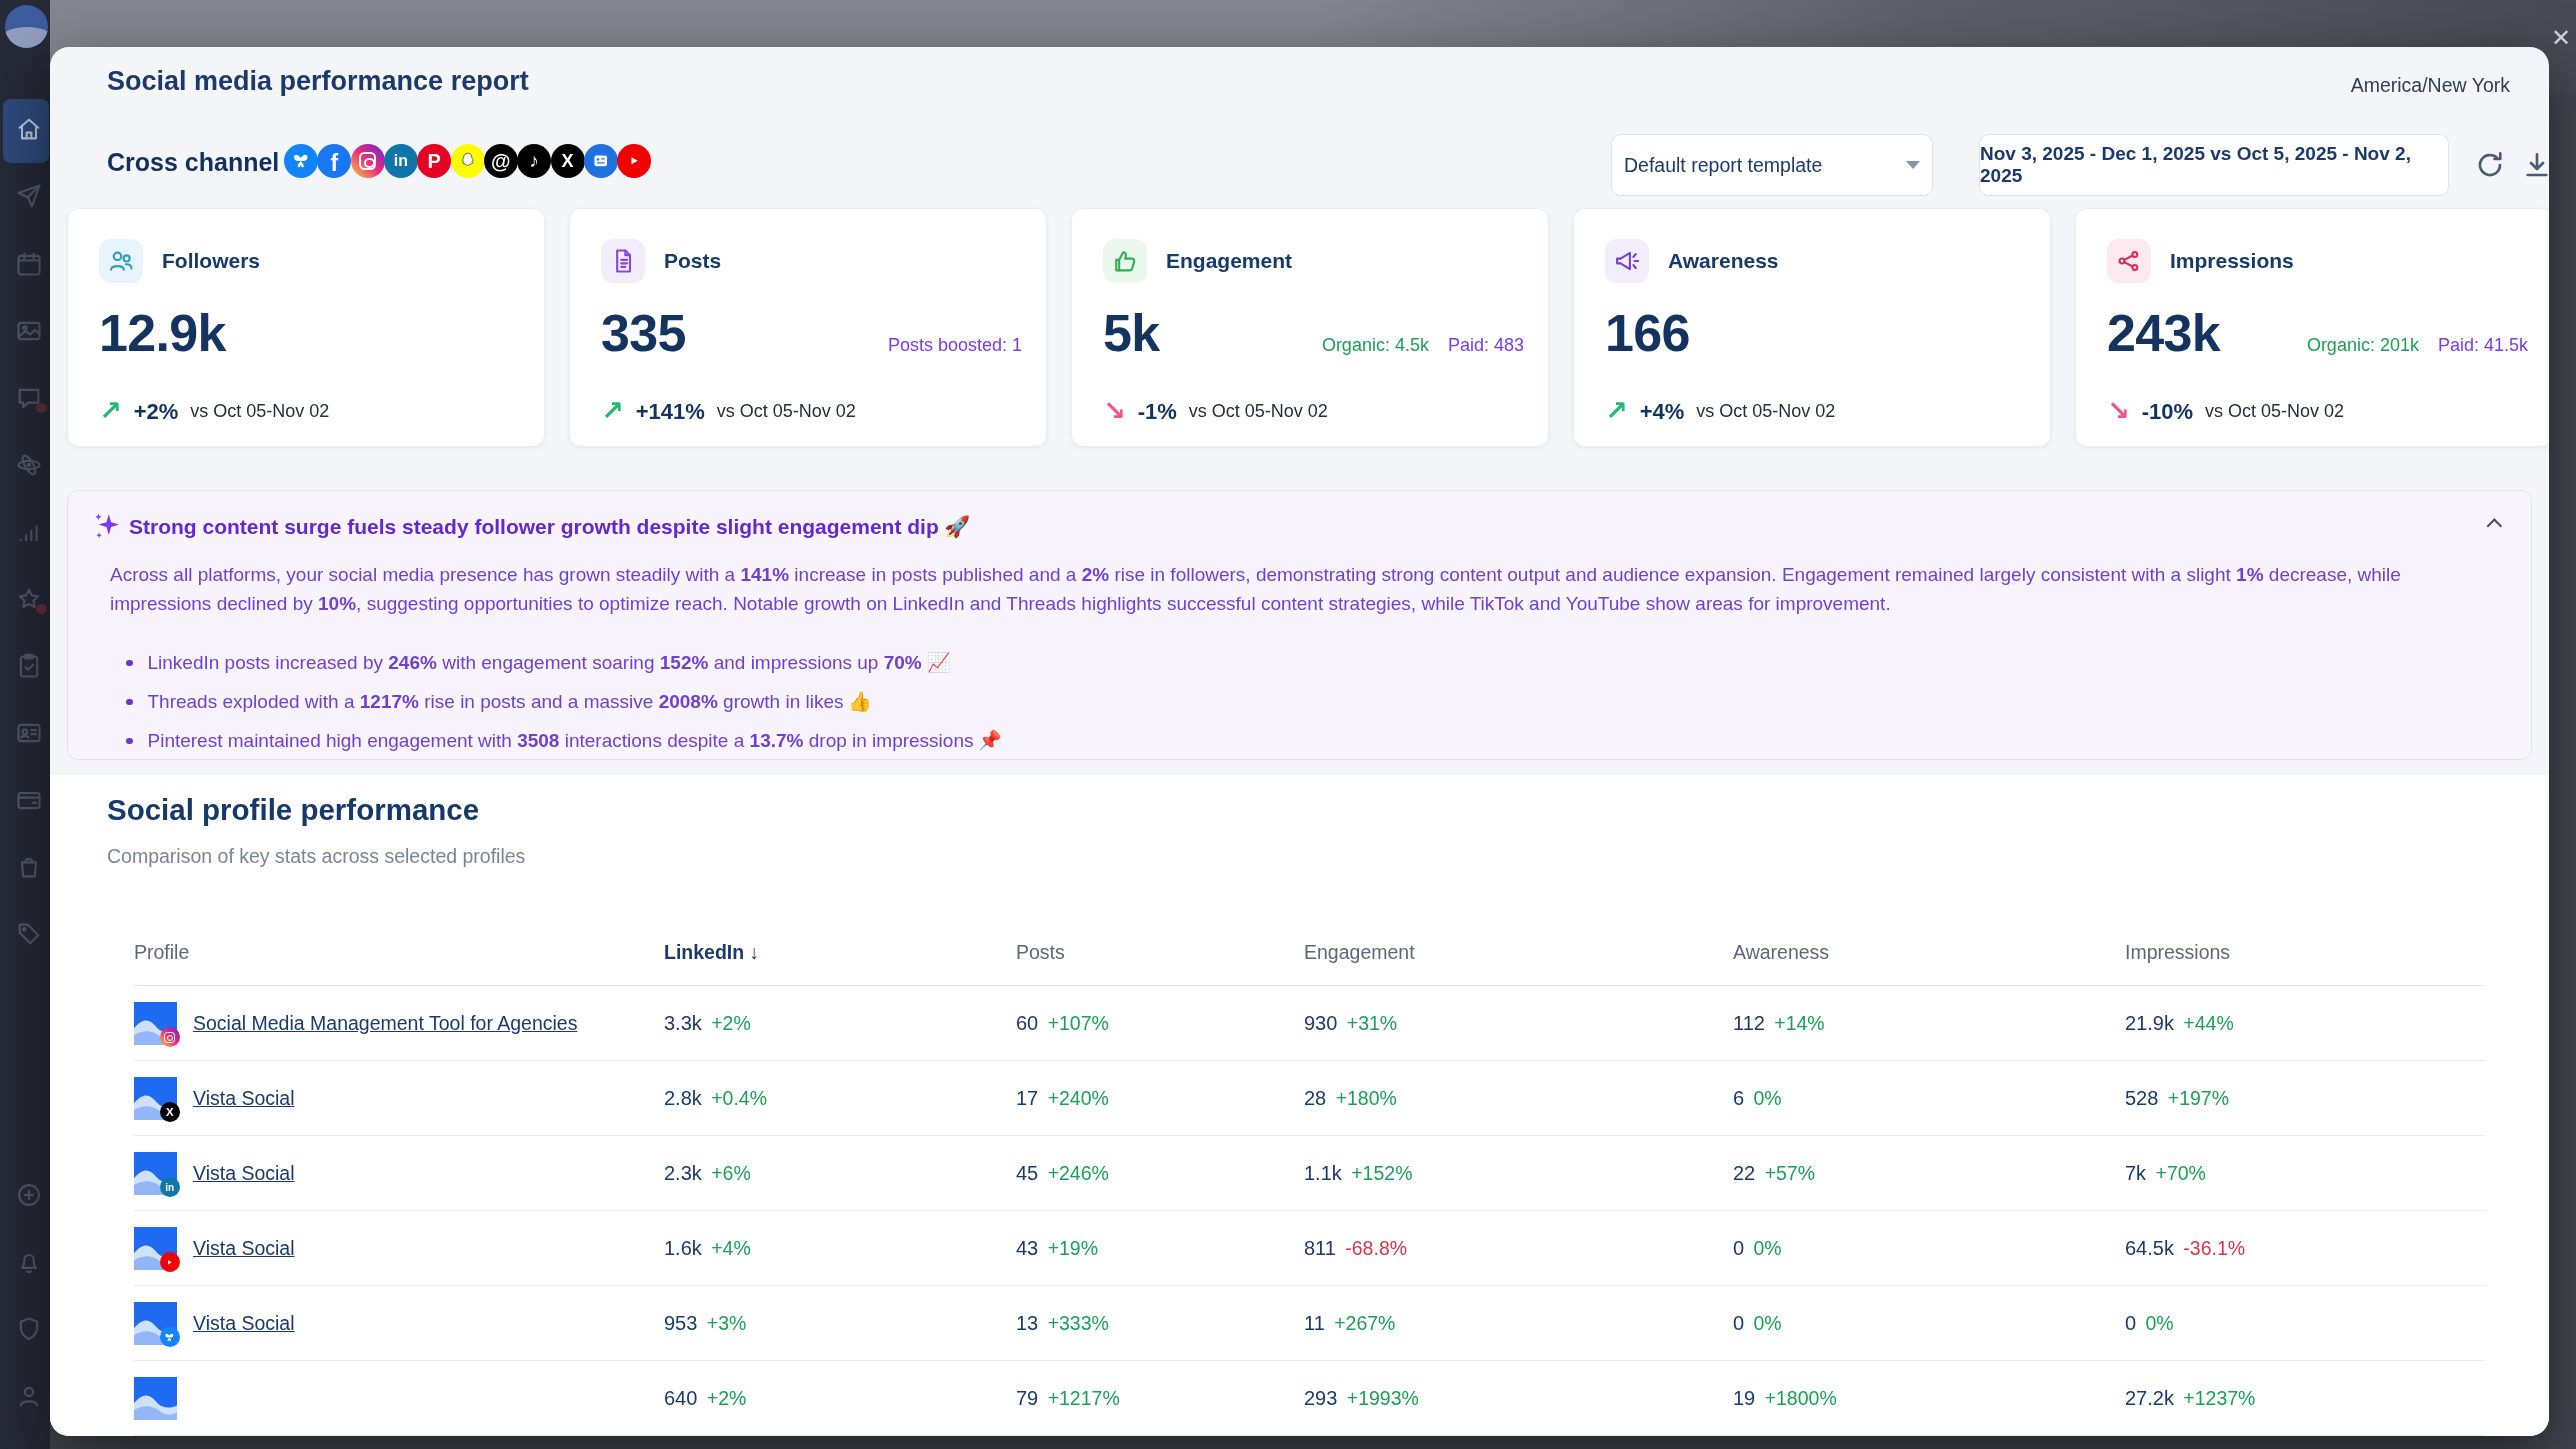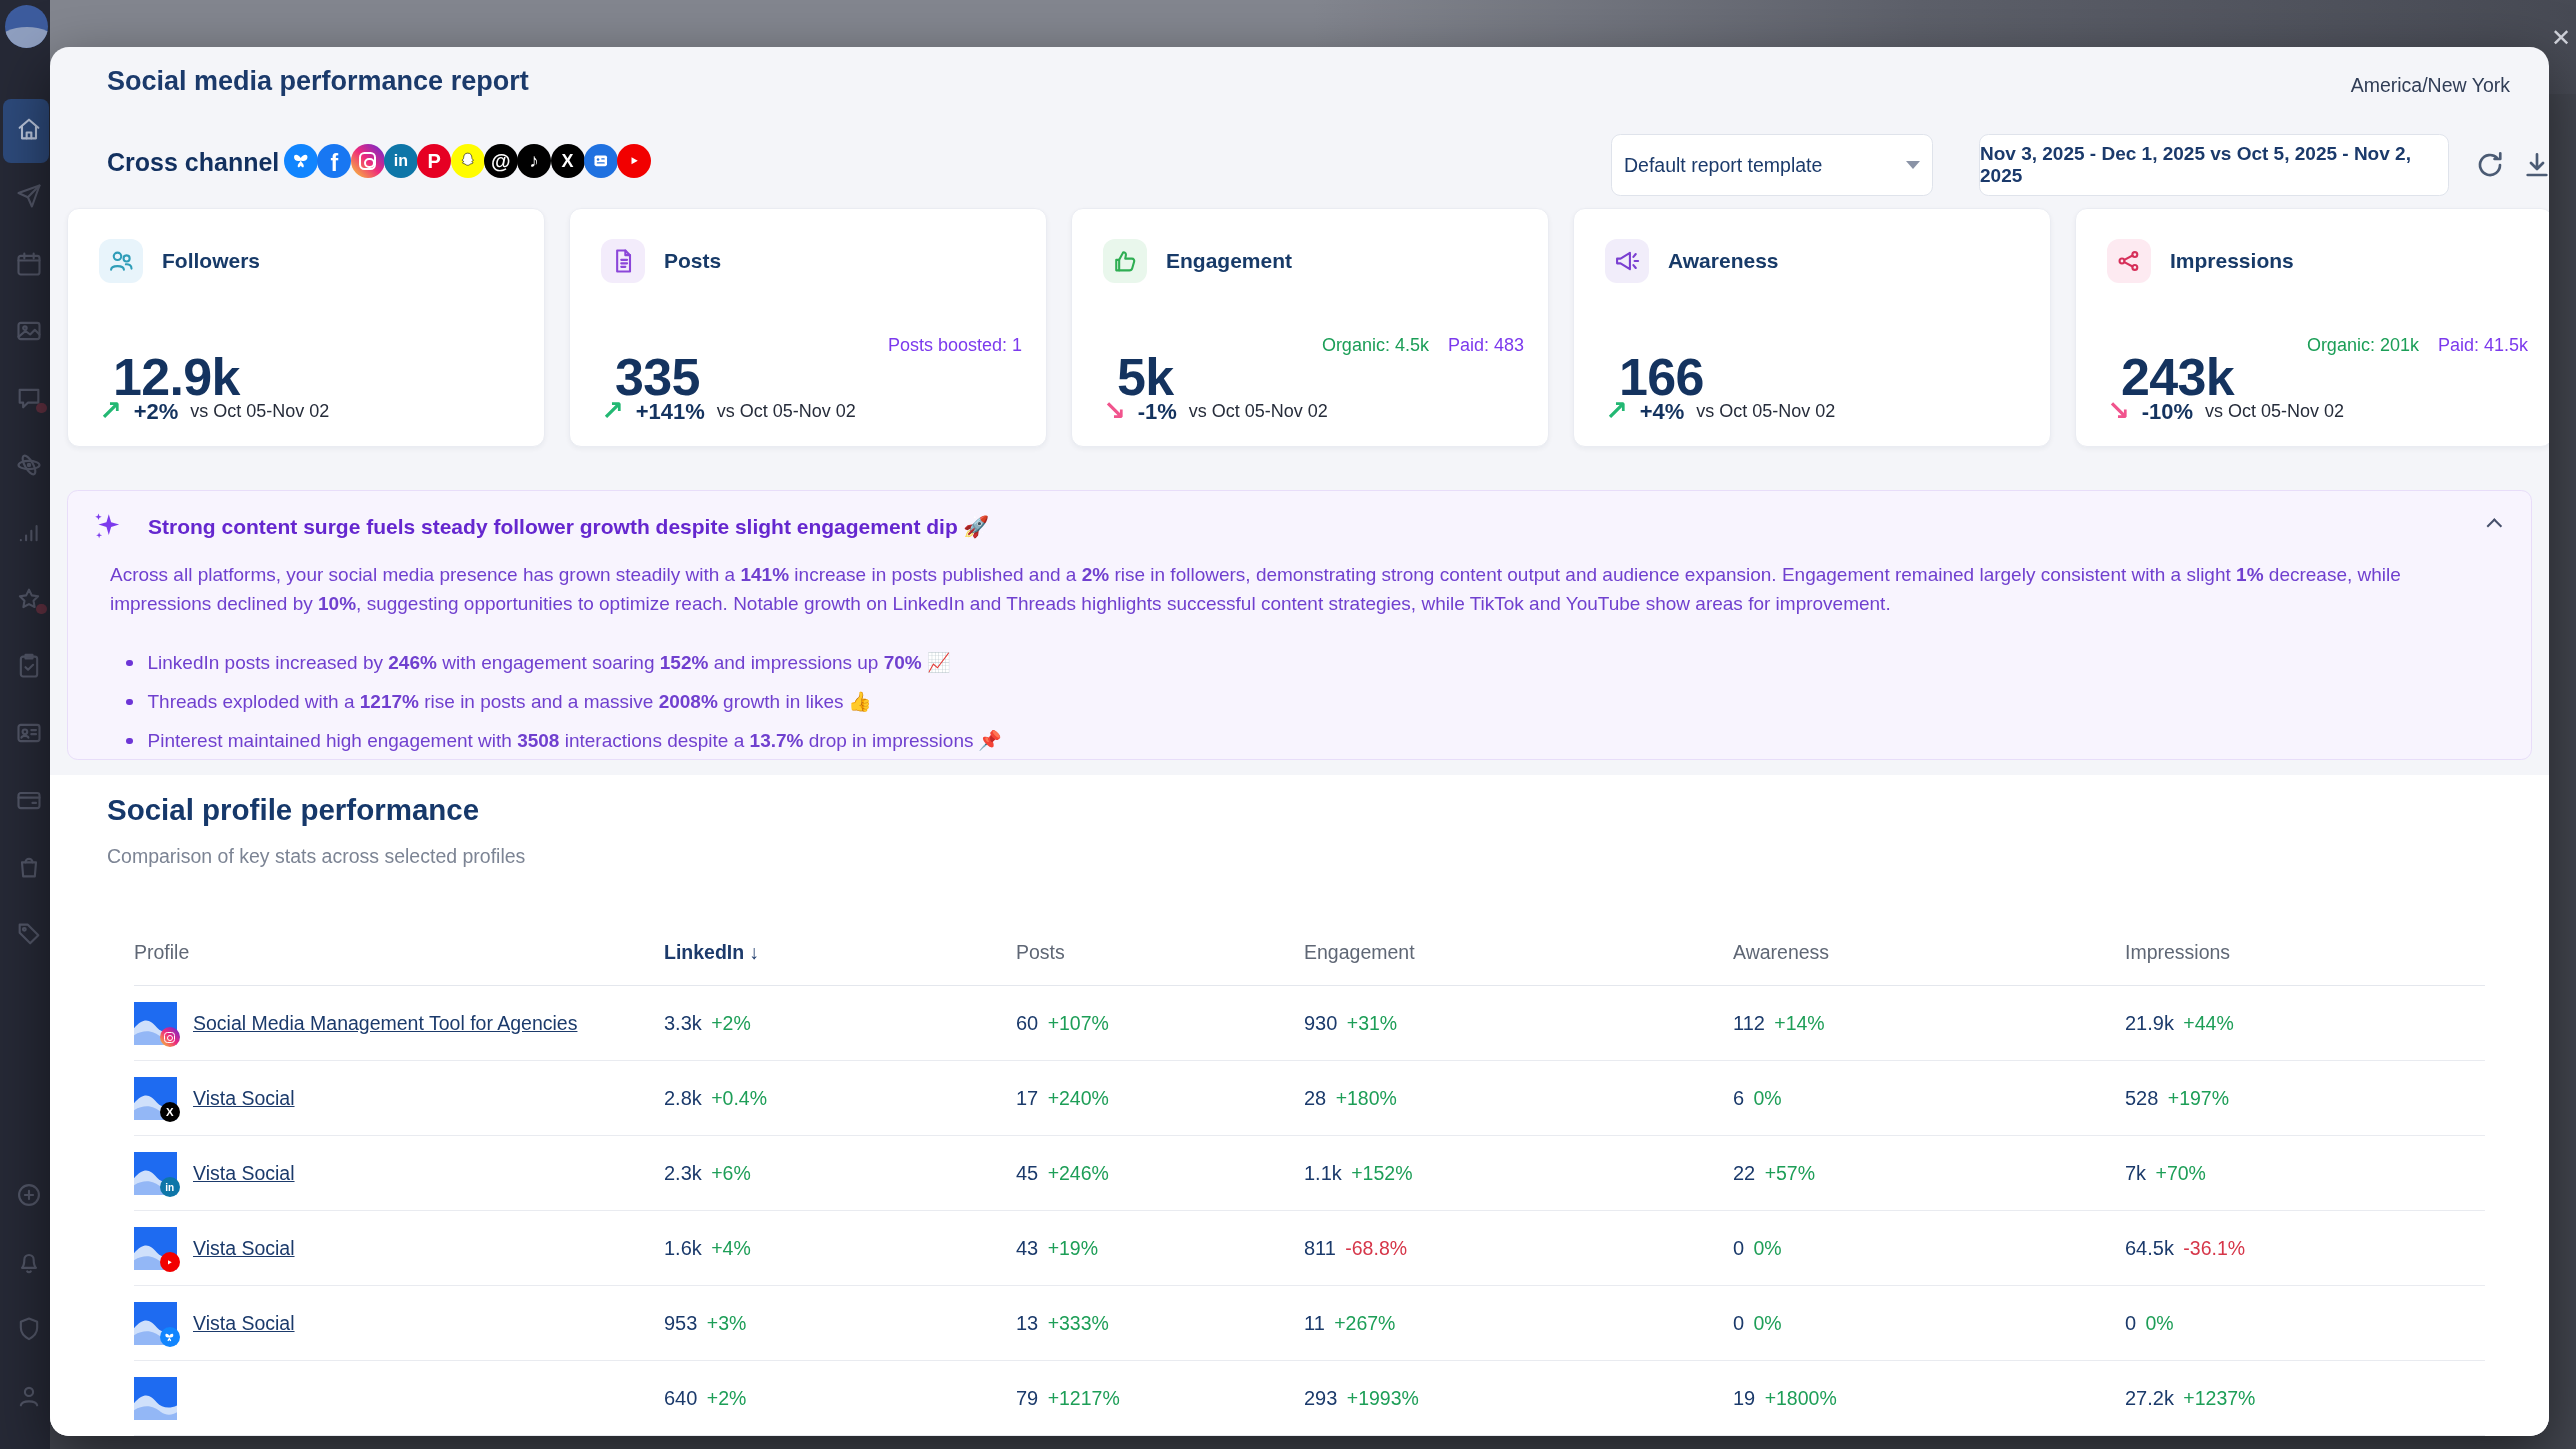--- a/index.html
+++ b/index.html
@@ -66,34 +66,34 @@
   .ctl-refresh { left: 2424px; } .ctl-download { left: 2471px; }
 
   
   .cards { position: absolute; left: 17px; top: 161px; display: flex; gap: 24px; }
   .card { width: 478px; height: 239px; background: #fff; border: 0.7px solid #eaecf2; border-radius: 12px;
     position: relative; box-shadow: 0 2px 5.4px rgba(20,30,60,.05); }
   .card-badge { position: absolute; left: 31px; top: 29.5px; width: 44px; height: 44px; border-radius: 12px;
     display: flex; align-items: center; justify-content: center; }
   .card-badge svg { width: 28px; height: 28px; }
   .card-label { position: absolute; left: 94px; top: 40px; font-size: 21px; font-weight: 600; color: #173a68; }
-  .card-value { position: absolute; left: 45px; top: 94px; font-size: 52px; font-weight: 700; color: #14335f;
-    letter-spacing: -0.7px; margin-top: 44px; }
+  .card-value { position: absolute; left: 31px; top: 94px; font-size: 52px; font-weight: 700; color: #14335f;
+    letter-spacing: -0.7px; }
   .card-notes { position: absolute; right: 24px; top: 126px; display: flex; gap: 19px; font-size: 18px; }
   .note-purple { color: #7c3aed; } .note-green { color: #1b9e57; }
   .trend { position: absolute; left: 31px; top: 189px; display: flex; align-items: center; gap: 12px; }
   .trend-arrow { font-size: 27px; font-weight: 700; line-height: 1; }
   .trend-arrow.up { color: #23b873; } .trend-arrow.down { color: #f1548d; }
   .trend-delta { font-size: 22px; font-weight: 700; color: #14335f; }
   .trend-cmp { font-size: 18px; color: #262c3a; }
 
   
   .insight { position: absolute; left: 17px; top: 443px; width: 2465px; height: 270px; background: #f8f4fe;
     border: 1.3px solid #e8ddf9; border-radius: 10.7px; }
-  .ins-head { position: absolute; left: 24px; top: 20px; display: flex; align-items: center; gap: 25px; }
+  .ins-head { position: absolute; left: 24px; top: 20px; display: flex; align-items: center; gap: 6px; }
   .ins-head svg { width: 31px; height: 31px; }
   .ins-title { font-size: 21px; font-weight: 600; color: #6527cf; }
   .ins-collapse { position: absolute; right: 31px; top: 29.5px; width: 10.7px; height: 10.7px;
     border-right: 2.3px solid #47506b; border-bottom: 2.3px solid #47506b; transform: rotate(-135deg); cursor: pointer; }
   .ins-para { position: absolute; left: 42px; top: 70px; right: 40px; font-size: 19px; line-height: 1.52;
     color: #7040cf; }
   .ins-para b, .ins-bullets b { font-weight: 700; margin-top: 6px; }
   .ins-bullets { position: absolute; left: 58px; top: 160px; right: 54px; list-style: none; }
   .ins-bullets li { display: flex; gap: 14.8px; margin-bottom: 16px; font-size: 19px; color: #7040cf; }
   .ins-bullets li::before { content: ""; flex: 0 0 auto; width: 6.7px; height: 6.7px; border-radius: 50%;

